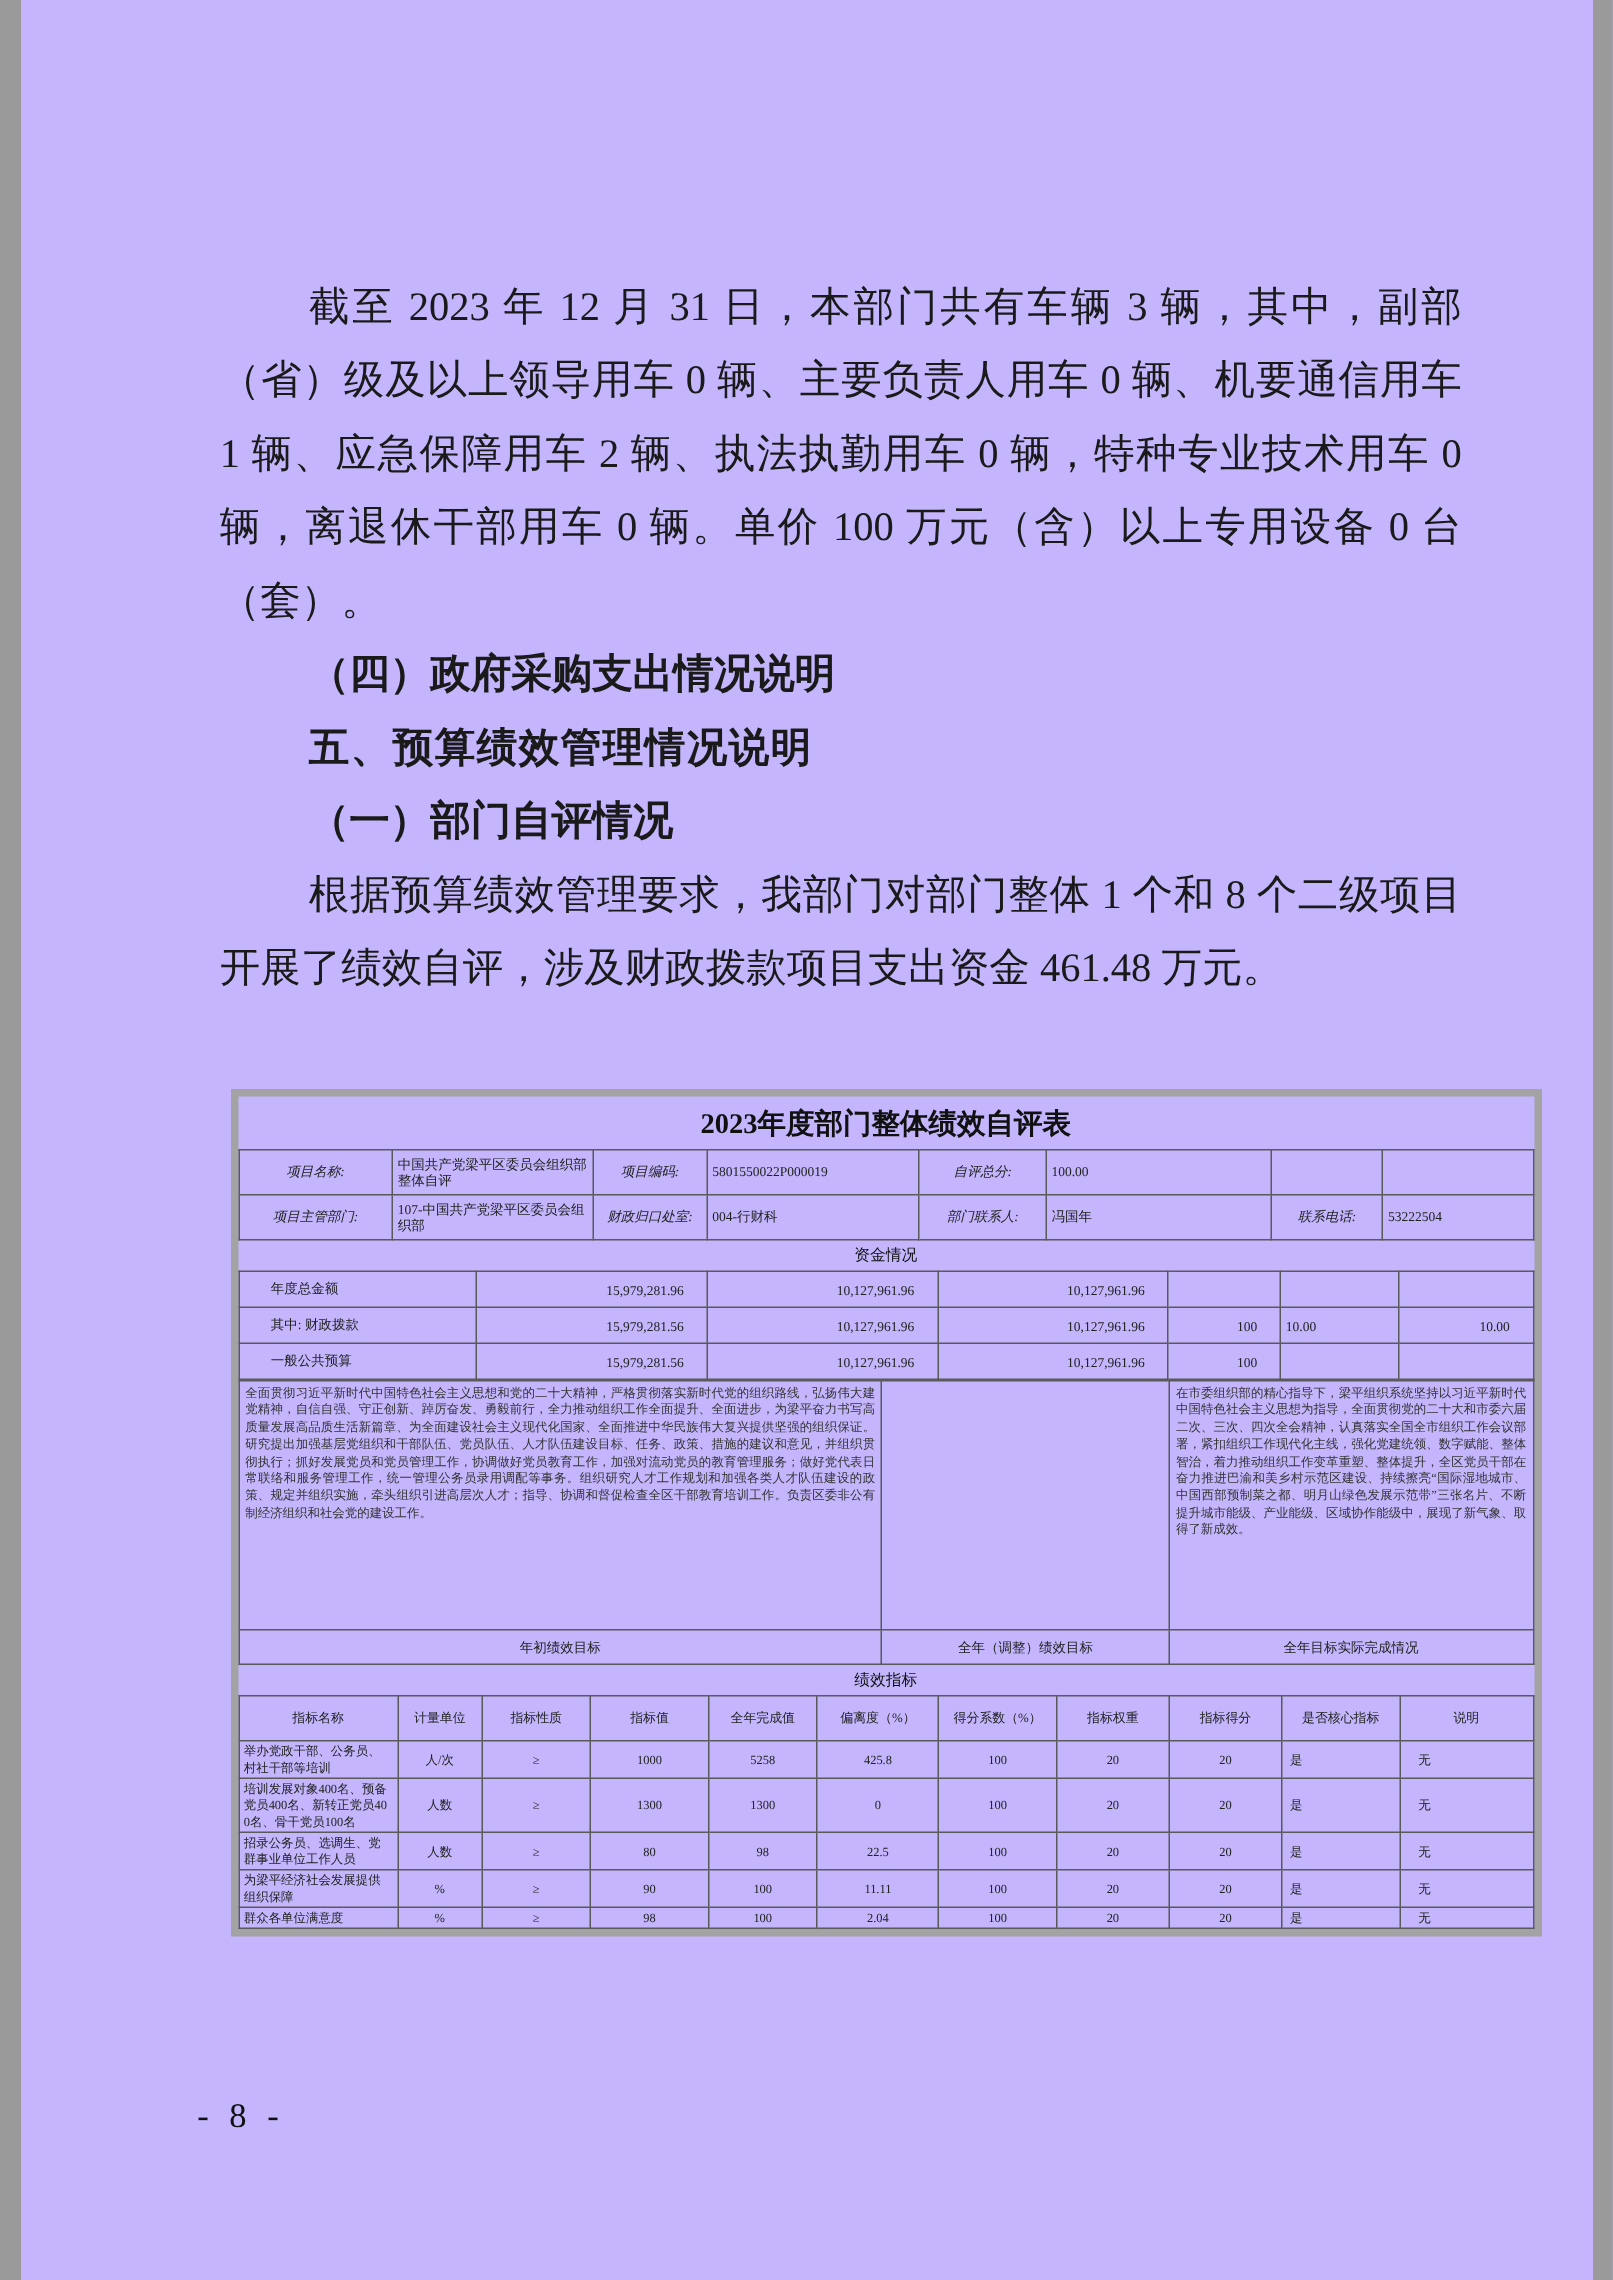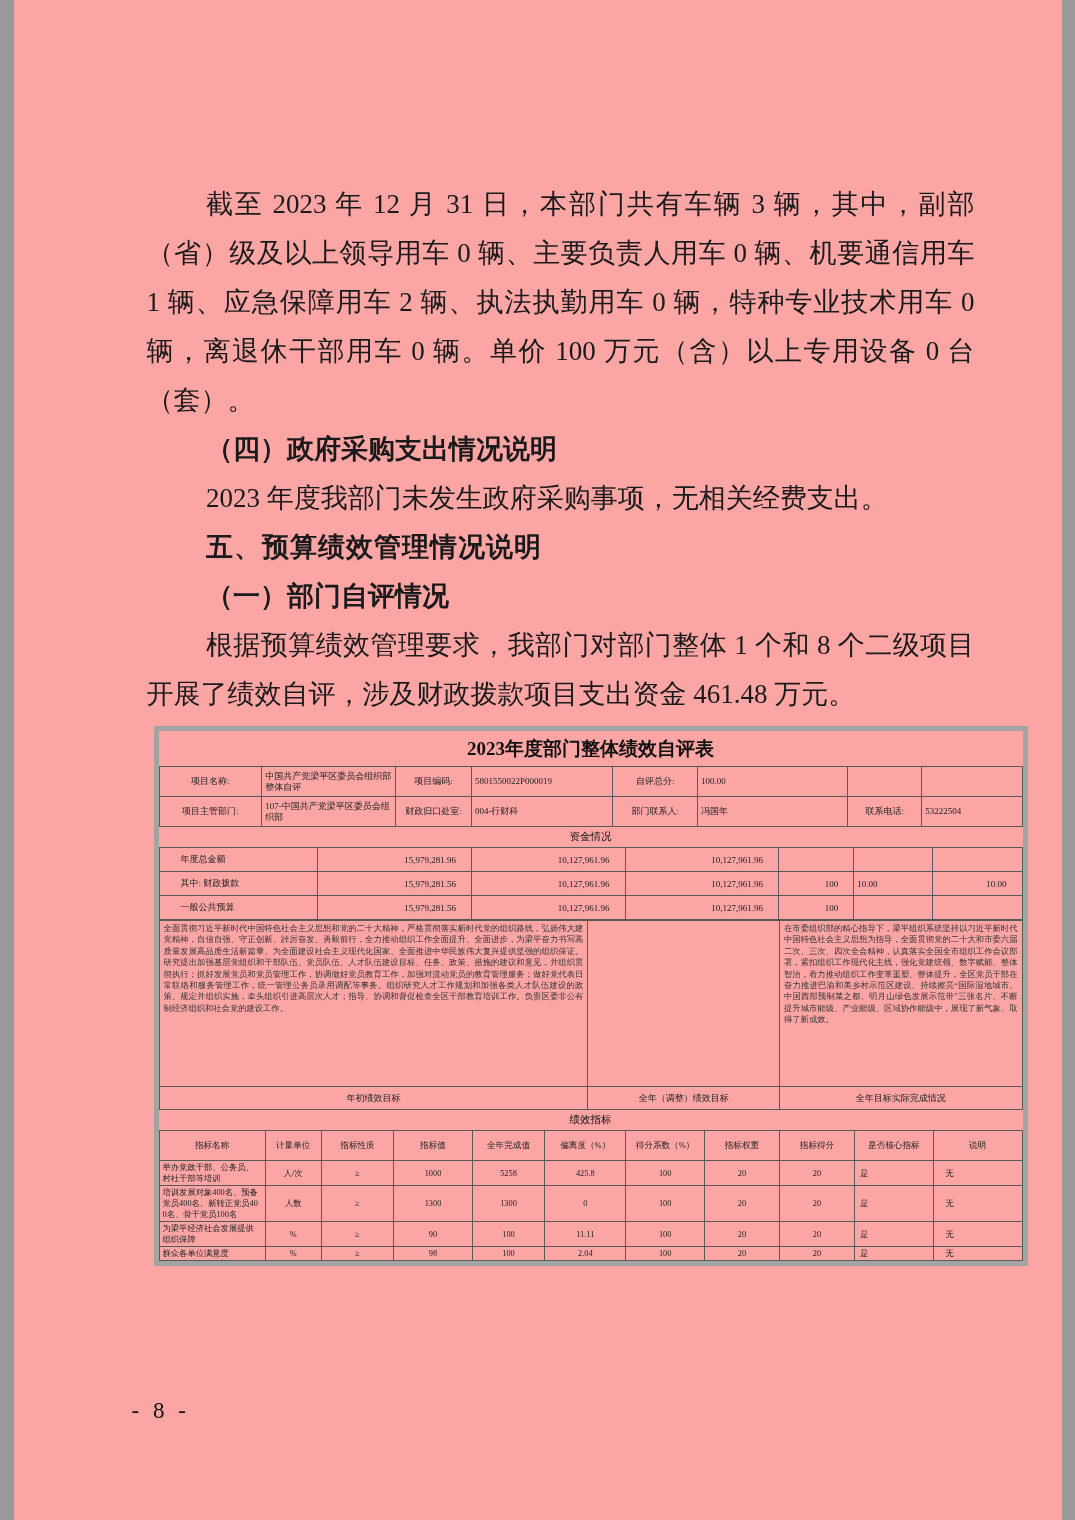--- a/index.html
+++ b/index.html
@@ -1,20 +1,20 @@
 <!DOCTYPE html>
 <html lang="zh"><head>
 <meta charset="utf-8">
 <style>
   html,body{margin:0;padding:0;background:#9a9a9a;}
   .page{
     position:relative;
     width:1048px;height:1520px;
     margin:0 auto;
-    background:#fca5a5;
+    background:#c4b5fd;
     font-family:"Liberation Serif","DejaVu Serif",serif;
     color:#1a1a1a;
     overflow:hidden;
   }
   
   .body-text{
     position:absolute;left:133px;top:180px;width:828px;
     font-size:27px;line-height:49px;text-align:justify;
   }
   .body-text p{margin:0;text-indent:2.2em;}
@@ -31,21 +31,21 @@
     padding:5px 0 4px 0;color:#111;
   }
   .report-table table{width:100%;border-collapse:collapse;table-layout:fixed;}
   .report-table td{border:1px solid #5a5a5a;padding:1px 3px;vertical-align:middle;word-break:break-all;}
   .banner{
     text-align:center;font-weight:normal;font-size:10.5px;
     padding:3px 0;color:#111;
   }
   
   .info td{height:27px;font-size:9px;line-height:11px;}
-  .info .lbl{text-align:center;}
+  .info .lbl{text-align:center;font-style:italic;}
   .info .val{text-align:left;}
   
   .funding td{height:21px;font-size:9px;}
   .funding .hd{text-align:center;height:23px;}
   .funding .lab{text-align:left;padding-left:21px;}
   .funding .num{text-align:right;padding-right:15px;}
   .funding .lft{text-align:left;padding-left:3px;}
   
   .goals .hd{text-align:center;height:20px;font-size:9px;}
   .goals .blk{
@@ -66,21 +66,20 @@
   }
 </style>
 </head>
 <body>
 
 <div class="page">
 
   <div class="body-text">
     <p>截至 2023 年 12 月 31 日，本部门共有车辆 3 辆，其中，副部（省）级及以上领导用车 0 辆、主要负责人用车 0 辆、机要通信用车 1 辆、应急保障用车 2 辆、执法执勤用车 0 辆，特种专业技术用车 0 辆，离退休干部用车 0 辆。单价 100 万元（含）以上专用设备 0 台（套）。</p>
     <p class="h-kai">（四）政府采购支出情况说明</p>
-    <p>2023 年度我部门未发生政府采购事项，无相关经费支出。</p>
     <p class="h-hei">五、预算绩效管理情况说明</p>
     <p class="h-kai">（一）部门自评情况</p>
     <p>根据预算绩效管理要求，我部门对部门整体 1 个和 8 个二级项目开展了绩效自评，涉及财政拨款项目支出资金 461.48 万元。</p>
   </div>
 
   <div class="report-table">
 
     <div class="tbl-title">2023年度部门整体绩效自评表</div>
 
     <table class="info">
@@ -232,20 +231,33 @@
         <td>1300</td>
         <td>1300</td>
         <td>0</td>
         <td>100</td>
         <td>20</td>
         <td>20</td>
         <td class="yes">是</td>
         <td class="note">无</td>
       </tr>
       <tr>
+        <td class="name">招录公务员、选调生、党群事业单位工作人员</td>
+        <td>人数</td>
+        <td>≥</td>
+        <td>80</td>
+        <td>98</td>
+        <td>22.5</td>
+        <td>100</td>
+        <td>20</td>
+        <td>20</td>
+        <td class="yes">是</td>
+        <td class="note">无</td>
+      </tr>
+      <tr>
         <td class="name">为梁平经济社会发展提供组织保障</td>
         <td>%</td>
         <td>≥</td>
         <td>90</td>
         <td>100</td>
         <td>11.11</td>
         <td>100</td>
         <td>20</td>
         <td>20</td>
         <td class="yes">是</td>

